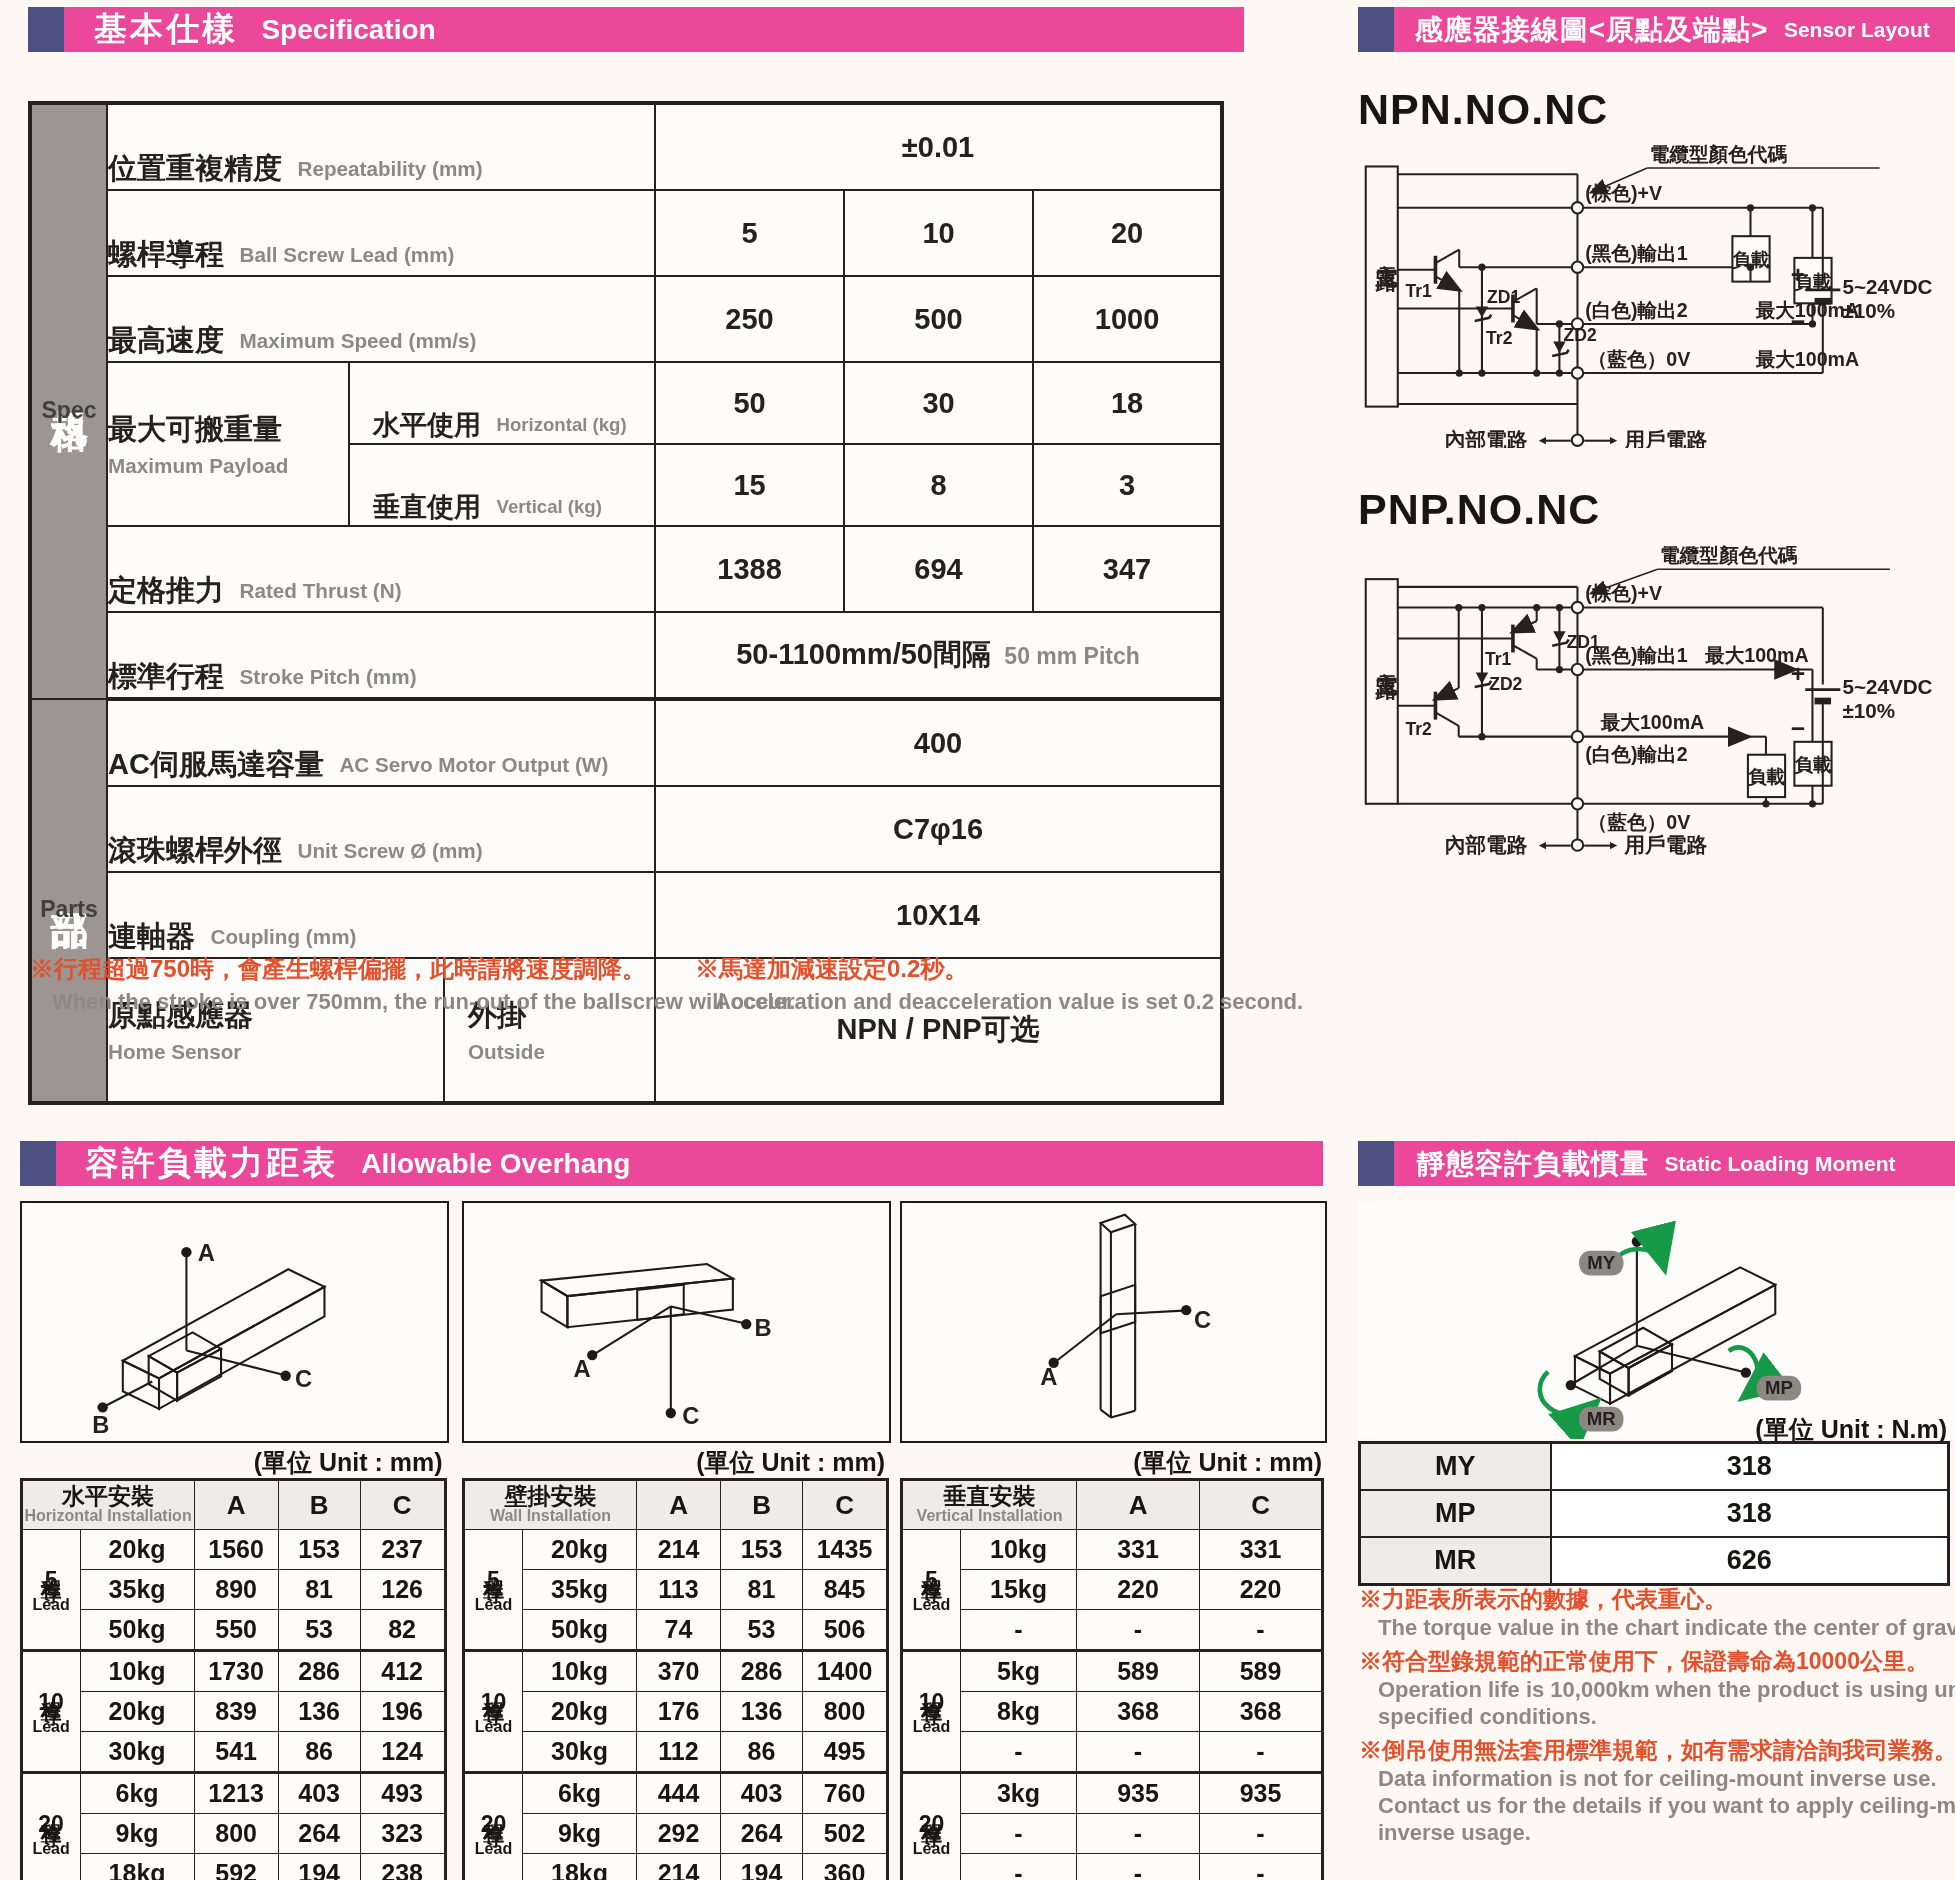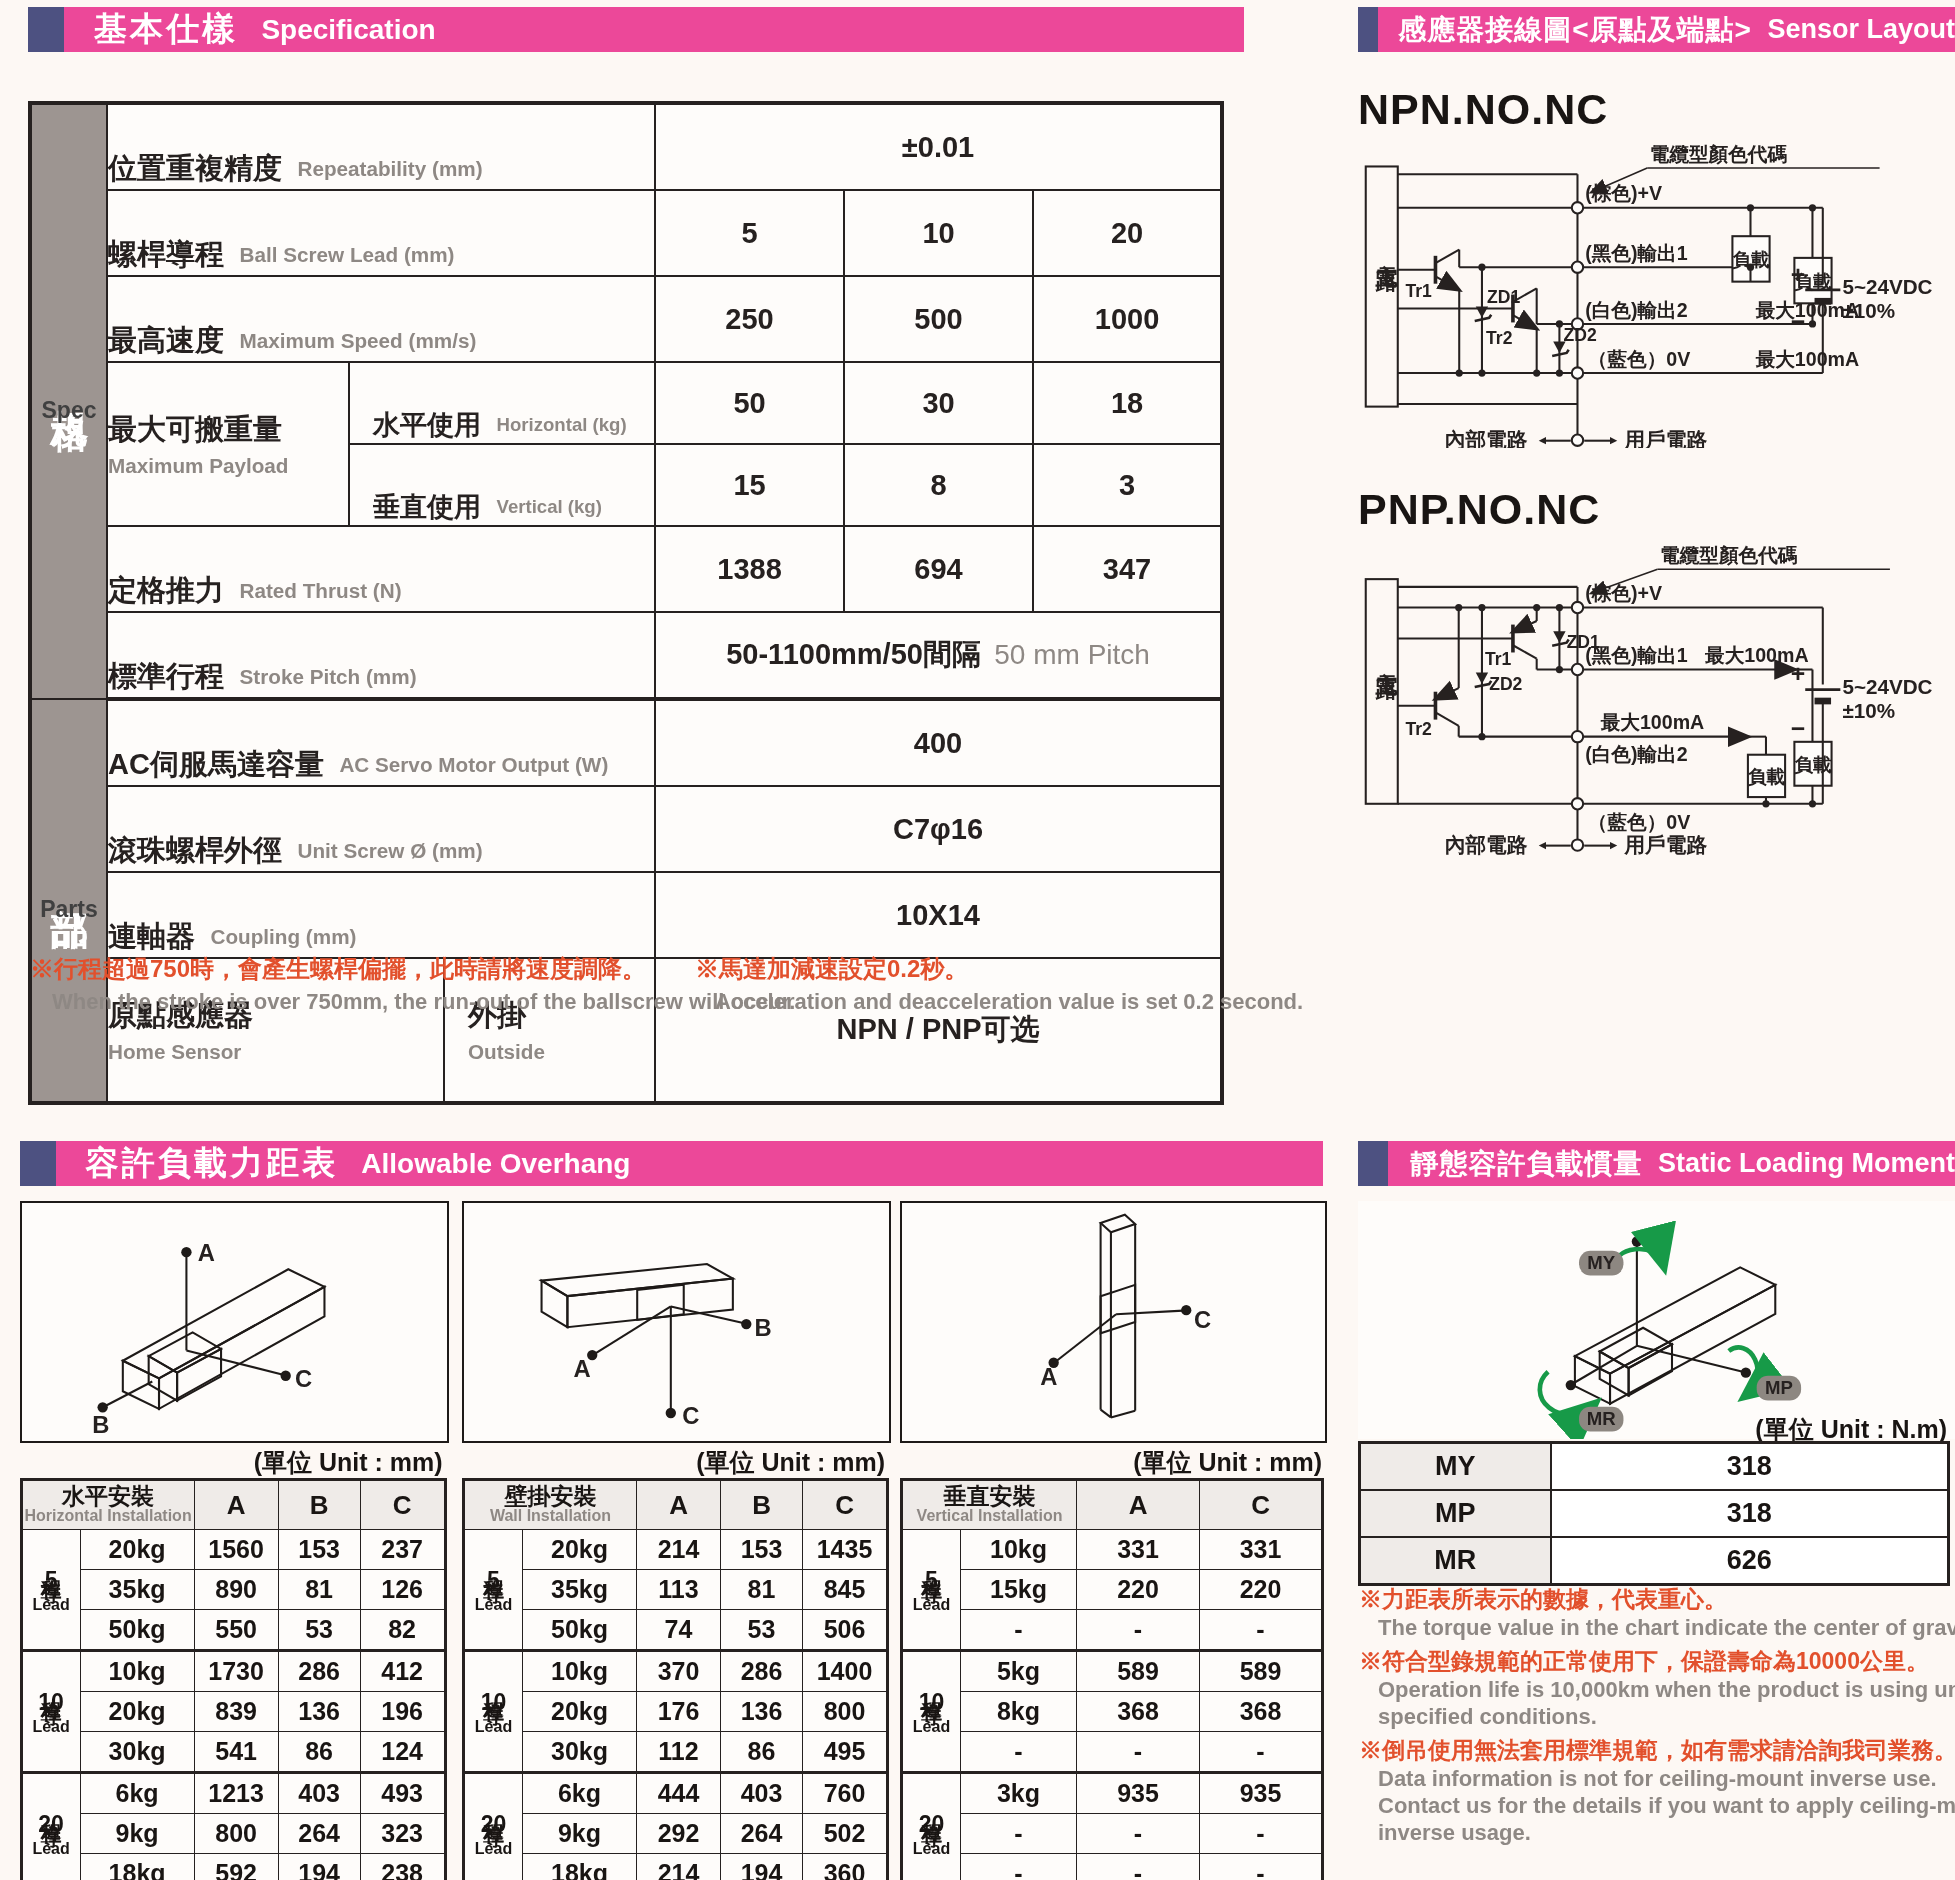--- a/index.html
+++ b/index.html
@@ -6,39 +6,39 @@
   body{background:#e8e4e0;font-family:"Liberation Sans",sans-serif;}
   #page{position:relative;width:1955px;height:1880px;background:#fdf8f4;overflow:hidden;color:#262120;}
 
   
   .sechdr{position:absolute;display:flex;height:45px;}
   .sechdr .blue{width:36px;background:#4d5181;}
   .sechdr .bar{flex:1;background:#ec4899;display:flex;align-items:center;gap:23px;padding-left:30px;}
   .hzh{color:#fff;font-size:33px;font-weight:700;letter-spacing:3.1px;white-space:nowrap;}
   .hen{color:#fff;font-size:28px;font-weight:700;white-space:nowrap;}
   .sechdr.small .hzh{font-size:28px;letter-spacing:1px;}
-  .sechdr.small .hen{font-size:27px;}
+  .sechdr.small .hen{font-size:21px;}
 
   
   table{border-collapse:collapse;table-layout:fixed;}
   .spec{position:absolute;left:28px;top:101px;width:1190px;border:4.6px solid #262120;background:#fefcfa;}
   .spec td{border:2.1px solid #262120;padding:0 0 0 0;vertical-align:middle;}
   .spec td.band{background:#9d9591;border-right:2.6px solid #262120;}
   .bandin{display:flex;flex-direction:column;align-items:center;justify-content:center;gap:7.2px;}
   .vzh{writing-mode:vertical-rl;text-orientation:upright;color:#fff;font-size:38px;font-weight:700;letter-spacing:5.2px;}
   .ven{color:#404040;font-size:23px;font-weight:600;}
   .lab{padding-left:35px;}
   .labin{display:flex;align-items:center;gap:15.5px;margin-top:44px;}
   .labcol{display:flex;flex-direction:column;justify-content:center;gap:4.1px;}
   .zh{font-size:29px;font-weight:600;color:#262120;white-space:nowrap;}
   .en{font-size:20.7px;font-weight:600;color:#8e8884;white-space:nowrap;}
   .val{font-size:29px;font-weight:700;color:#262120;text-align:center;}
   .valmix{ text-align:center;}
   .valmix .v1{font-size:29px;font-weight:700;}
-  .valmix .v2{font-size:28px;font-weight:400;color:#8e8884;margin-left:13.4px;}
+  .valmix .v2{font-size:23px;font-weight:700;color:#8e8884;margin-left:13.4px;}
   .spec tr.sep td{border-bottom:4.6px solid #262120;}
 
   
   .noteRed{position:absolute;font-size:24px;font-weight:700;color:#e2502c;white-space:nowrap;}
   .noteGray{position:absolute;font-size:22px;font-weight:600;color:#8e8884;white-space:nowrap;}
 
   
   .diagTitle{position:absolute;font-size:43px;font-weight:800;letter-spacing:1px;color:#191513;}
   .diagBox{position:absolute;}
   svg text{fill:#262120;font-family:"Liberation Sans",sans-serif;font-weight:700;}

